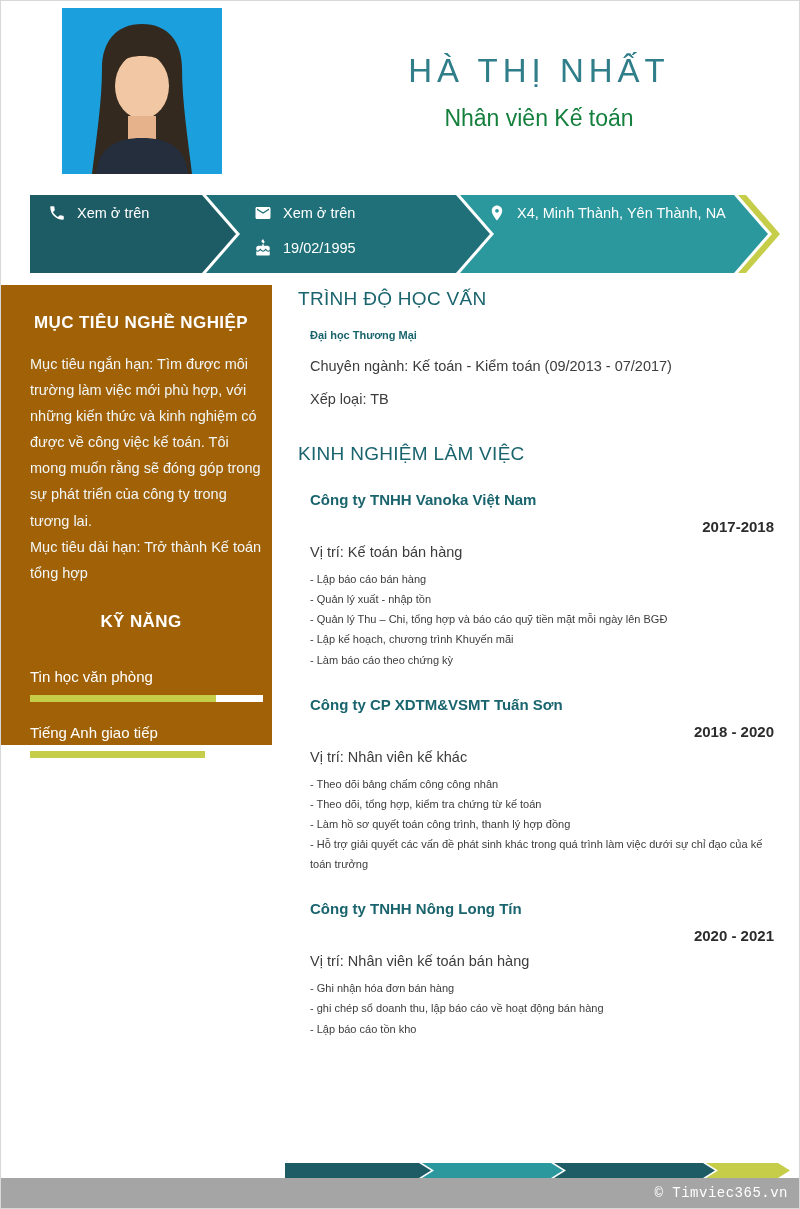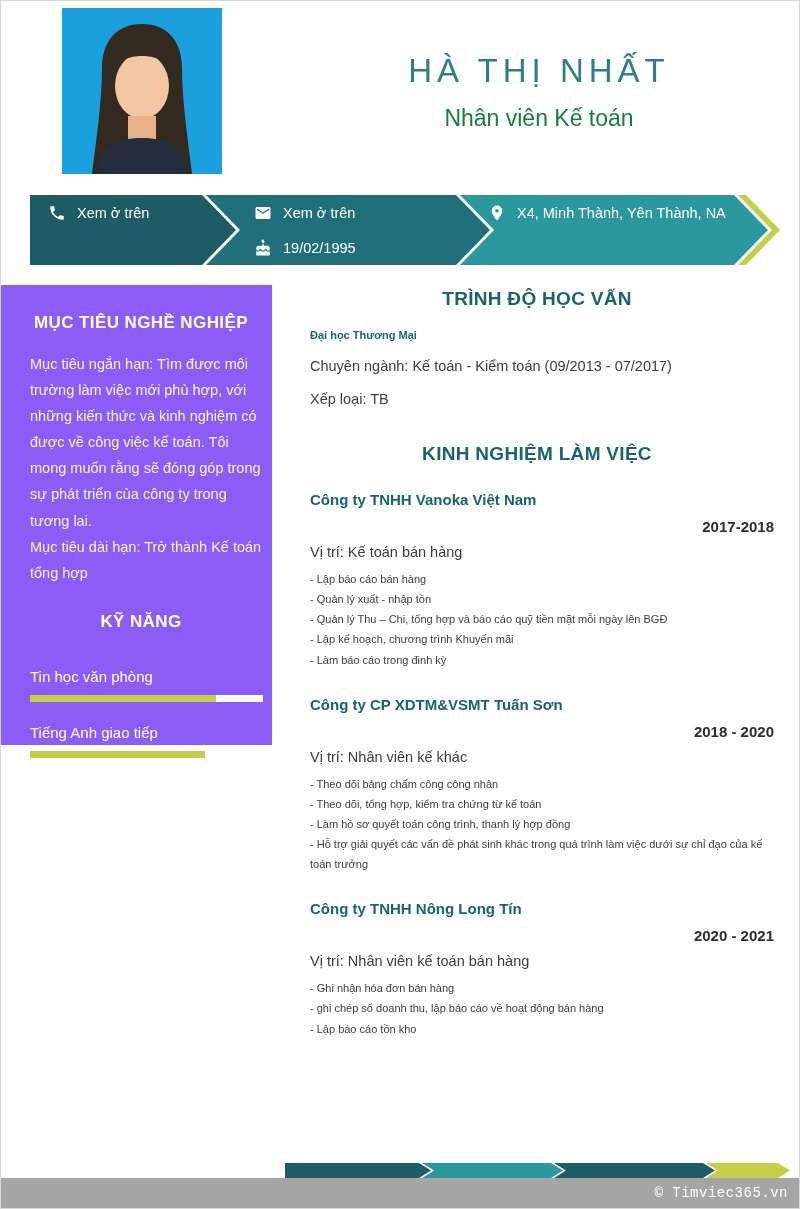--- a/index.html
+++ b/index.html
@@ -13,21 +13,21 @@
   
   .photo { position:absolute; left:62px; top:8px; width:160px; height:166px; }
   .photo svg { display:block; width:100%; height:100%; }
 
   .header-block { position:absolute; left:300px; top:52px; width:478px; text-align:center; }
   .name { font-size:33px; font-weight:normal; color:#2f7e89; letter-spacing:5px; }
   .job-title { margin-top:15px; font-size:23px; font-weight:normal; color:#15803d; }
 
   
   .contact-banner { position:absolute; left:0; top:195px; width:800px; height:70px; }
-  .band-wrap { position:absolute; top:0; height:70px; }
+  .band-wrap { position:absolute; top:0; height:78px; }
   .band { width:100%; height:100%; }
   .wrap-yellow { left:558px; width:222px; z-index:1; }
   .yellow-chevron { background:#c6ce49;
     clip-path:polygon(0 0, calc(100% - 34px) 0, 100% 50%, calc(100% - 34px) 100%, 0 100%, 34px 50%); }
   .wrap3 { left:424px; width:344px; z-index:2; filter:drop-shadow(4px 0 0 #fff); }
   .band3 { background:#2b989e;
     clip-path:polygon(0 0, calc(100% - 34px) 0, 100% 50%, calc(100% - 34px) 100%, 0 100%); }
   .wrap2 { left:198px; width:292px; z-index:3; filter:drop-shadow(4px 0 0 #fff); }
   .band2 { background:#1f7078;
     clip-path:polygon(0 0, calc(100% - 34px) 0, 100% 50%, calc(100% - 34px) 100%, 0 100%); }
@@ -36,33 +36,33 @@
     clip-path:polygon(0 0, calc(100% - 34px) 0, 100% 50%, calc(100% - 34px) 100%, 0 100%); }
   .crow { height:35px; display:flex; align-items:center; gap:11px; color:#fff; font-size:14.5px; }
   .band1 .crow { padding-left:18px; }
   .band2 .crow { padding-left:56px; }
   .band3 .crow { padding-left:64px; }
   .cicon { display:inline-flex; width:18px; height:18px; flex:0 0 auto; }
   .cicon svg { width:100%; height:100%; fill:#ffffff; }
 
   
   .sidebar { position:absolute; left:0; top:285px; width:272px; height:460px;
-    background:#8b5cf6; color:#ffffff; padding:28px 10px 0 30px; }
+    background:#a16207; color:#ffffff; padding:28px 10px 0 30px; }
   .side-heading { text-align:center; font-size:17px; font-weight:bold; letter-spacing:.4px; margin-right:10px; }
   .objective { margin-top:18px; width:234px; font-size:14.5px; line-height:1.8; white-space:pre-line; color:#f2f6f6; }
   .skills-heading { margin-top:26px; }
   .skills { margin-top:36px; }
   .skill { margin-bottom:22px; }
   .skill-label { font-size:15px; margin-bottom:10px; }
   .skill-bar { width:233px; height:7px; background:#ffffff; }
   .skill-fill { height:100%; background:#c6ce49; }
 
   
   .main { position:absolute; left:298px; top:288px; width:478px; }
-  .section-heading { color:#1a646e; font-size:19px; font-weight:bold; letter-spacing:.3px;text-align:center; }
+  .section-heading { color:#1a646e; font-size:19px; font-weight:normal; letter-spacing:.3px; }
   .indent { margin-left:12px; }
   .edu-school { margin-top:19px; color:#1a646e; font-weight:bold; font-size:11px; }
   .edu-line { margin-top:17px; font-size:14.5px; }
   .exp-heading { margin-top:36px; }
   .job { margin-top:26px; }
   .company { color:#1a646e; font-weight:bold; font-size:15px; }
   .period { text-align:right; margin-top:10px; font-weight:bold; font-size:15px; color:#2c2c2c; padding-right:2px; }
   .position { margin-top:9px; font-size:14.5px; }
   .duties { margin-top:9px; }
   .duty { font-size:11px; line-height:1.83; }
@@ -189,21 +189,21 @@
 
   <section class="job">
     <div class="company indent">Công ty TNHH Vanoka Việt Nam</div>
     <div class="period">2017-2018</div>
     <div class="position indent">Vị trí: Kế toán bán hàng</div>
     <div class="duties indent">
       <div class="duty">- Lập báo cáo bán hàng</div>
       <div class="duty">- Quản lý xuất - nhập tồn</div>
       <div class="duty">- Quản lý Thu – Chi, tổng hợp và báo cáo quỹ tiền mặt mỗi ngày lên BGĐ</div>
       <div class="duty">- Lập kế hoạch, chương trình Khuyến mãi</div>
-      <div class="duty">- Làm báo cáo trong đinh kỳ</div>
+      <div class="duty">- Làm báo cáo theo chứng kỳ</div>
     </div>
   </section>
 
   <section class="job">
     <div class="company indent">Công ty CP XDTM&amp;VSMT Tuấn Sơn</div>
     <div class="period">2018 - 2020</div>
     <div class="position indent">Vị trí: Nhân viên kế khác</div>
     <div class="duties indent">
       <div class="duty">- Theo dõi bảng chấm công công nhân</div>
       <div class="duty">- Theo dõi, tổng hợp, kiểm tra chứng từ kế toán</div>

